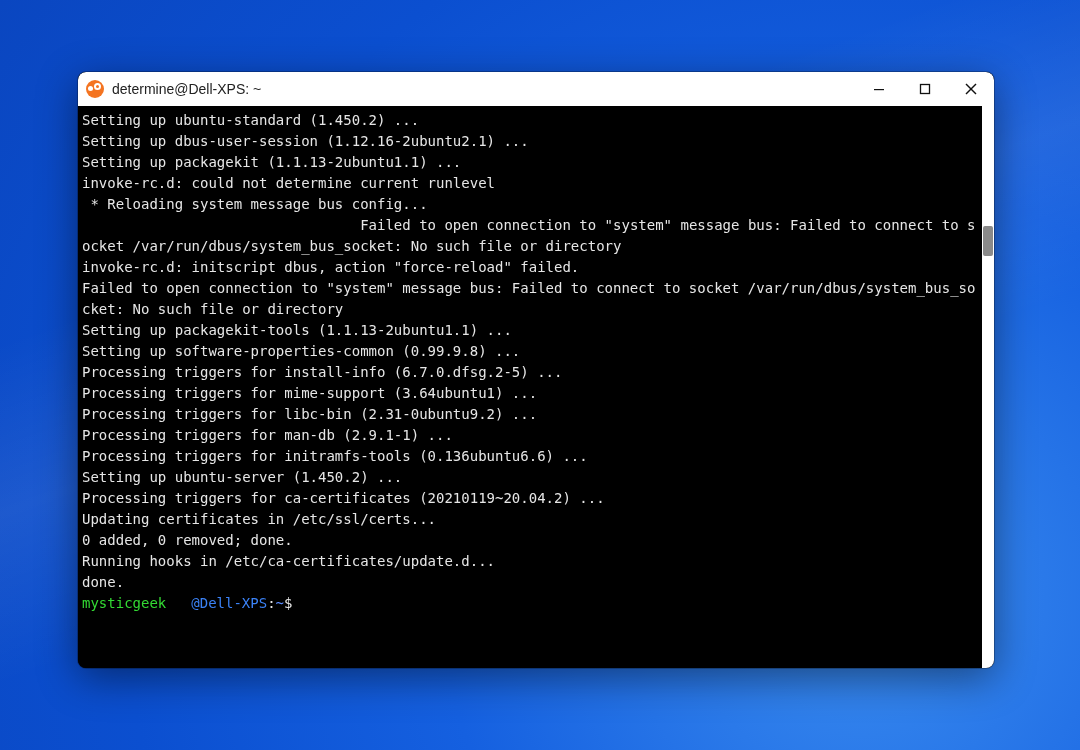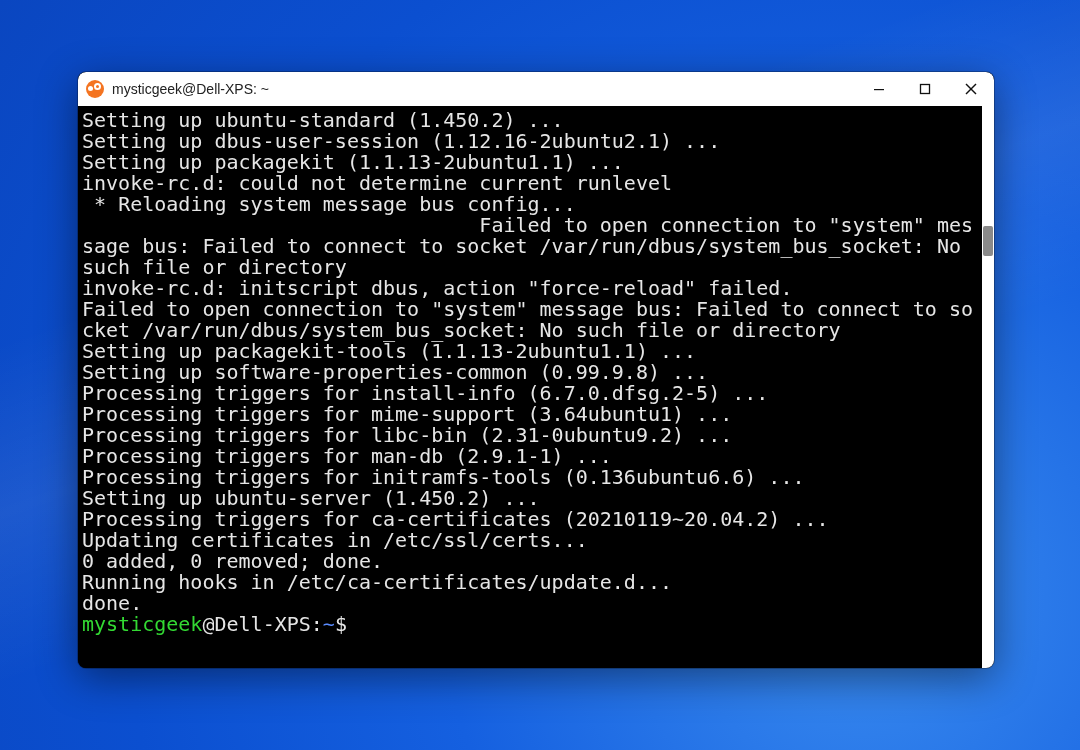--- a/index.html
+++ b/index.html
@@ -97,21 +97,21 @@
   .term-wrap {
     flex: 1 1 auto;
     position: relative;
     background: #000;
   }
   .term {
     position: absolute;
     left: 0; right: 12px; top: 2px; bottom: 2px;
     padding: 2px 4px 6px 4px;
     font-family: "Consolas", "Menlo", "DejaVu Sans Mono", monospace;
-    font-size: 20px;
+    font-size: 14px;
     line-height: 21px;
     color: #e6e6e6;
     white-space: pre-wrap;
     word-break: break-all;
     overflow: hidden;
   }
   .scrollbar-track {
     position: absolute;
     right: 0;
     top: 0;
@@ -122,33 +122,33 @@
   .scrollbar-thumb {
     position: absolute;
     right: 1px;
     width: 10px;
     top: 120px;
     height: 30px;
     background: #8a8a8a;
     border-radius: 2px;
   }
   .p-user { color: #33d933; margin-top: 32px; }
-  .p-host { color: #e5e5e5; }
+  .p-host { color: #3b82f6; margin-left: 25px; }
   .p-path { color: #5a8cff; }
   .p-white { color: #e6e6e6; }
 </style>
 </head>
 <body>
 
 <div class="desktop">
   <div class="window">
 
     <div class="titlebar">
       <div class="tb-icon"></div>
-      <div class="tb-title">mysticgeek@Dell-XPS: ~</div>
+      <div class="tb-title">determine@Dell-XPS: ~</div>
       <div class="tb-controls">
         <div class="tb-btn">
           <svg width="12" height="12" viewBox="0 0 12 12">
             <rect x="1" y="6" width="10" height="1.2" fill="#111"></rect>
           </svg>
         </div>
         <div class="tb-btn">
           <svg width="12" height="12" viewBox="0 0 12 12">
             <rect x="1.5" y="1.5" width="9" height="9" fill="none" stroke="#111" stroke-width="1.3"></rect>
           </svg>

